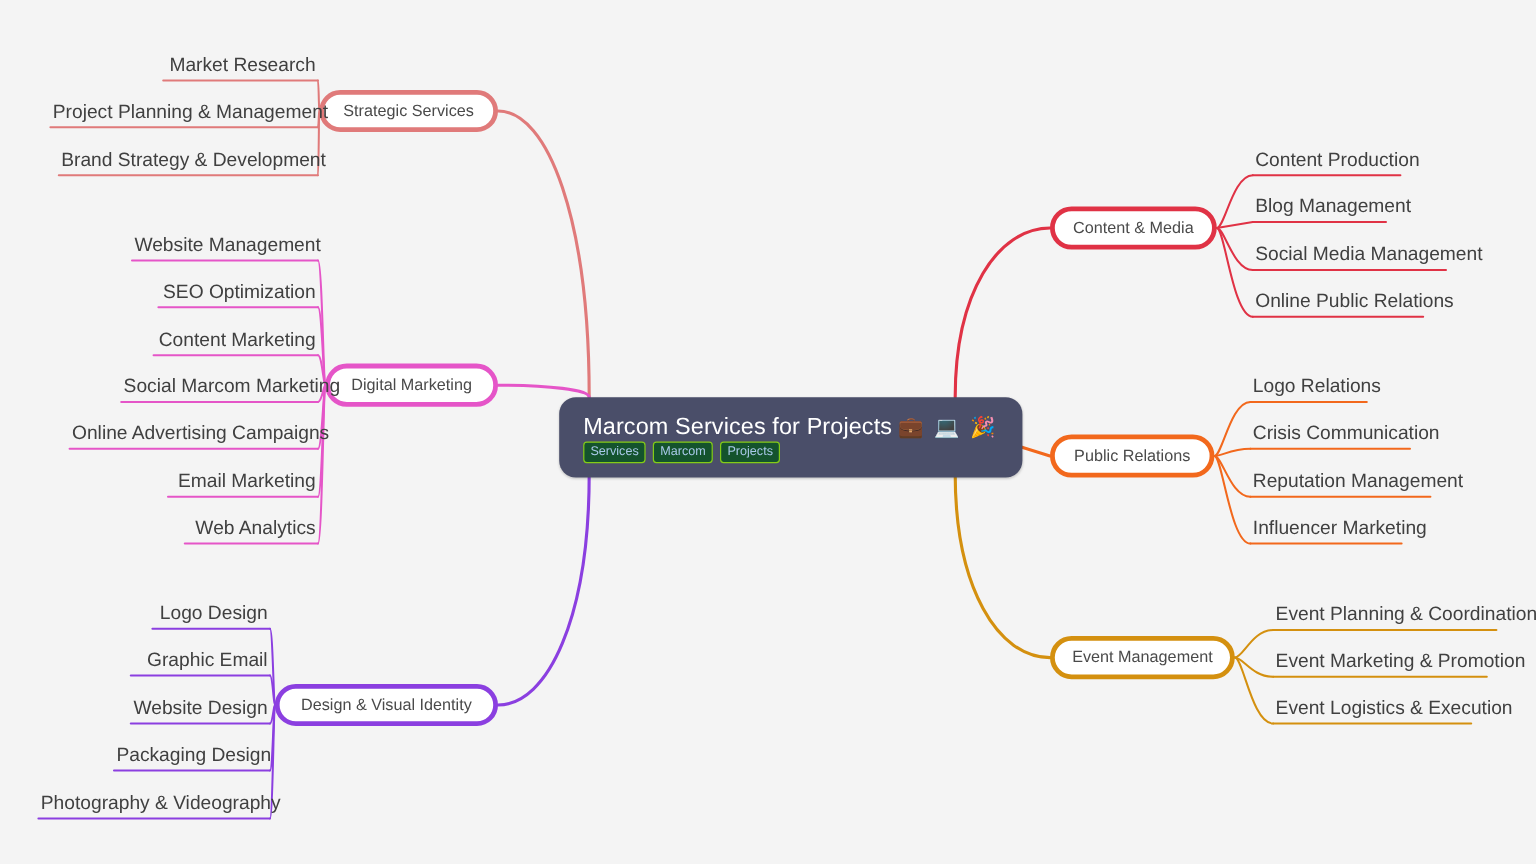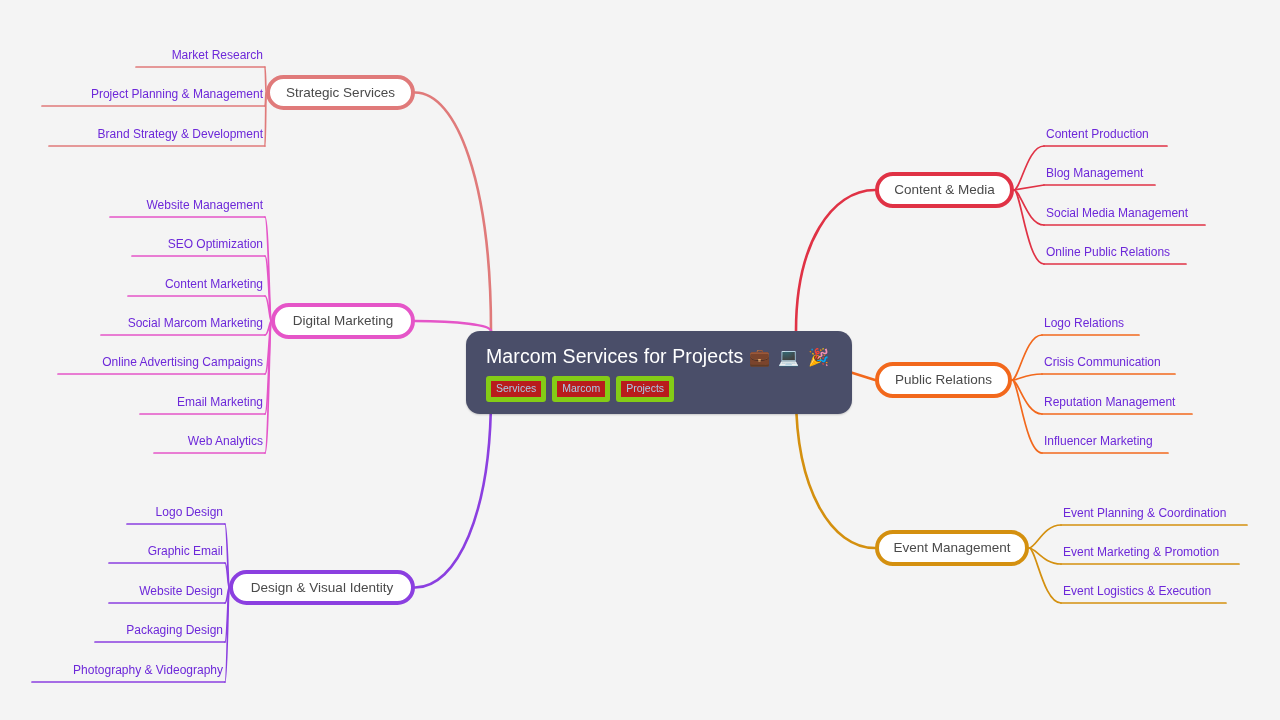--- a/index.html
+++ b/index.html
@@ -13,51 +13,51 @@
   #stage{position:absolute;inset:0;width:1280px;height:720px;}
   svg.links{position:absolute;left:0;top:0;width:1280px;height:720px;}
   .node{position:absolute;box-sizing:border-box;}
 
   
   .root{
     background:#4a4e69;
     border-radius:14px;
     padding:14px 20px 12px 20px;
     color:#ffffff;
-    display:flex;flex-direction:column;gap:7px;
+    display:flex;flex-direction:column;
     box-shadow:0 1px 2px rgba(0,0,0,.18);
   }
   .root-title{
     font-size:19.5px;line-height:23px;color:#ffffff;white-space:nowrap;
     letter-spacing:.1px;
   }
   .root-title .emo{font-size:17px;letter-spacing:2px;}
   .root-tags{display:flex;gap:6px;}
   .tag{
     font-size:10.5px;line-height:13px;
-    background:#b91c1c;color:#a9c9e9;
-    border:5px solid #84cc16;border-radius:3px;
+    background:#14532d;color:#a9c9e9;
+    border:1px solid #84cc16;border-radius:3px;
     padding:1px 5px 2px 5px;white-space:nowrap;
   }
 
   
   .branch{
     background:#ffffff;
     border:4px solid #a3a3a3;
     border-radius:18px;
     font-size:13.5px;line-height:16px;
     color:#4a4a4a;
     padding:9px 16px;
     white-space:nowrap;
     display:flex;align-items:center;justify-content:center;
   }
 
   
   .leaf{
-    font-size:12px;line-height:16px;color:#6d28d9;
+    font-size:16px;line-height:16px;color:#404040;
     white-space:nowrap;padding:0 2px 4px 2px;
   }
   .leaf.right{text-align:left;}
   .leaf.left{text-align:right;}
 </style>
 </head>
 <body>
 
 <div id="stage">
 

